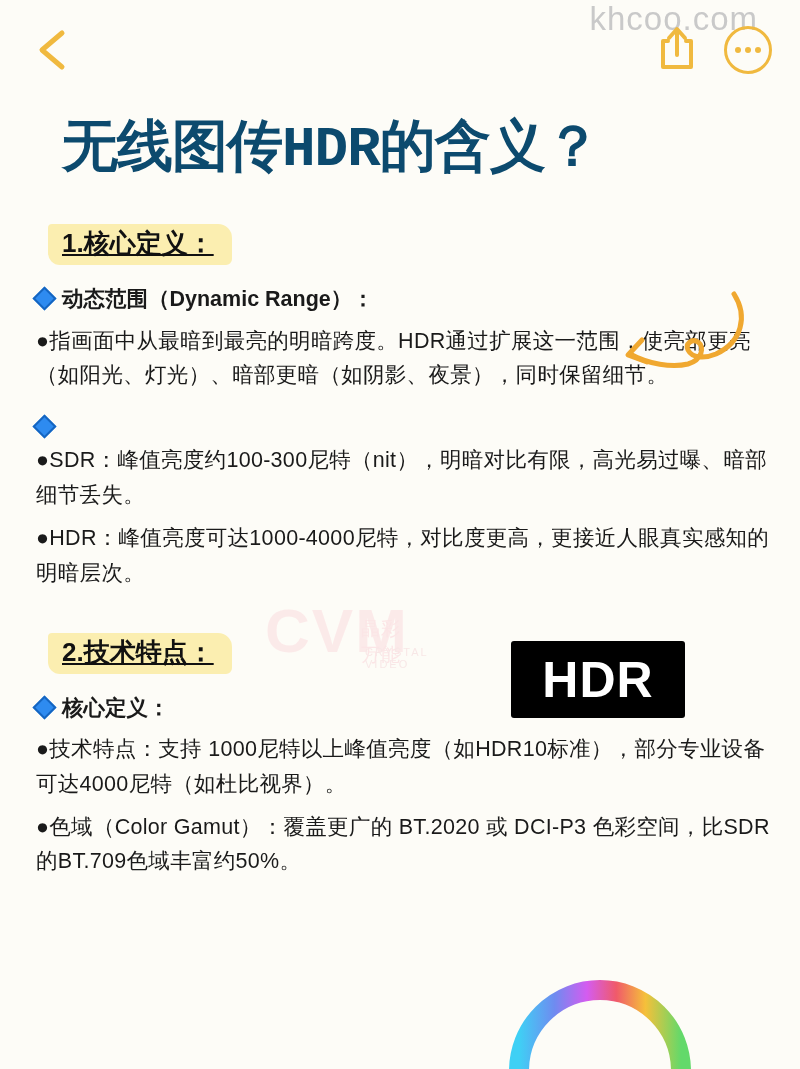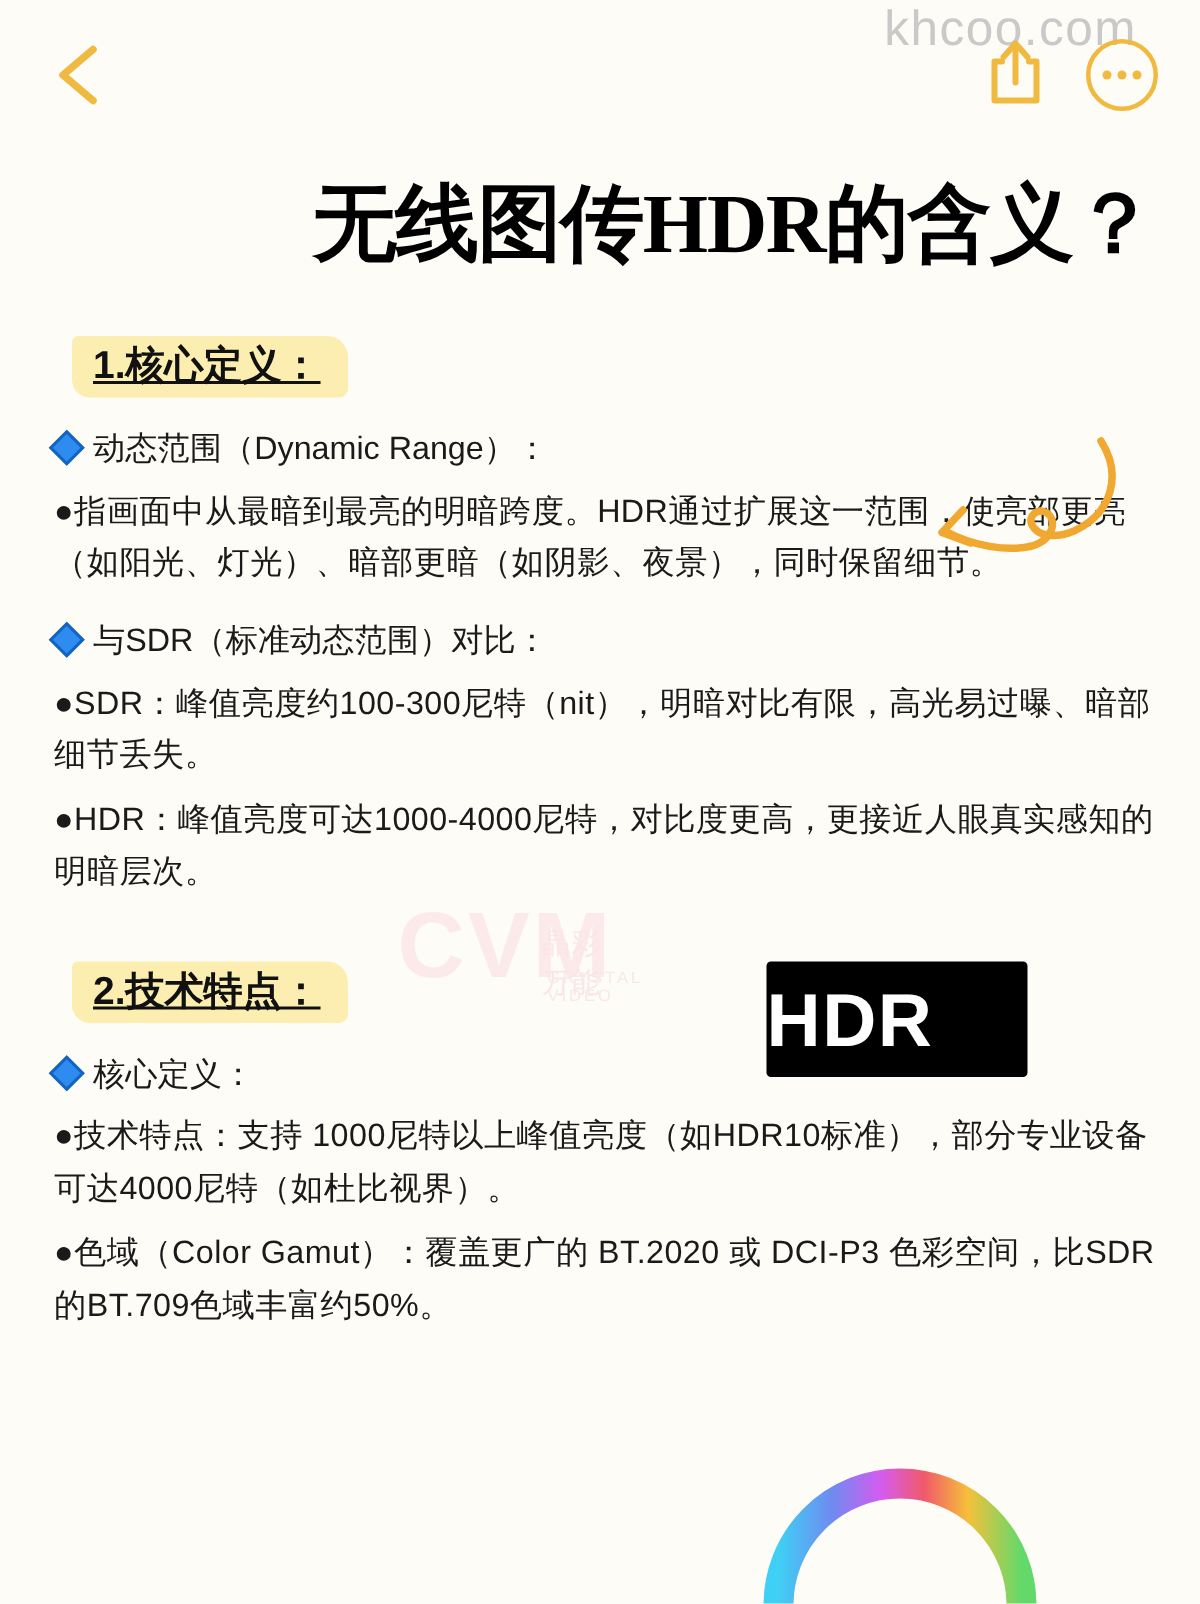--- a/index.html
+++ b/index.html
@@ -103,26 +103,25 @@
   
   .content {
     position: absolute;
     top: 100px; left: 0; right: 0; bottom: 0;
     padding: 0 30px;
     z-index: 10;
   }
   .title {
     font-size: 56px;
     font-weight: bold;
-    color: #000000;
+    color: #0c4a6e;
     letter-spacing: -1px;
     margin: 18px 0 0 32px;
     line-height: 1.15;
-    font-family: Liberation Serif, serif;
-    text-align: right;
+    font-family: Liberation Mono, monospace;
   }
 
   .section-head {
     display: inline-block;
     position: relative;
     margin: 40px 0 0 18px;
     padding: 4px 18px 4px 14px;
     font-size: 26px;
     font-weight: bold;
     color: #111;
@@ -159,21 +158,21 @@
     width: 17px; height: 17px;
     background: #2e8bf0;
     transform: rotate(45deg);
     border: 2px solid #1565c0;
     margin-top: 7px;
   }
   .bullet-text {
     font-size: 21.5px;
     line-height: 1.5;
     color: #1a1a1a;
-    font-weight: 400;
+    font-weight: 700;
   }
 
   
   .arrow {
     position: absolute;
     left: 612px;
     top: 288px;
     z-index: 12;
   }
 
@@ -181,20 +180,21 @@
   .hdr-badge {
     position: absolute;
     left: 511px;
     top: 641px;
     width: 174px;
     height: 77px;
     background: #000;
     border-radius: 3px;
     display: flex;
     align-items: center;
+    justify-content: center;
     z-index: 14;
   }
   .hdr-badge span {
     color: #fff;
     font-size: 50px;
     font-weight: bold;
     letter-spacing: 1px;
     font-family: "Liberation Sans", sans-serif;
   }
 
@@ -281,21 +281,20 @@
 
   <div class="bullet-line">
     <span class="diamond"></span>
     <span class="bullet-text">动态范围（Dynamic Range）：</span>
   </div>
 
   <p class="para tight">●指画面中从最暗到最亮的明暗跨度。HDR通过扩展这一范围，使亮部更亮（如阳光、灯光）、暗部更暗（如阴影、夜景），同时保留细节。</p>
 
   <div class="bullet-line">
     <span class="diamond"></span>
-    <span class="bullet-text">与SDR（标准动态范围）对比：</span>
   </div>
 
   <p class="para tight">●SDR：峰值亮度约100-300尼特（nit），明暗对比有限，高光易过曝、暗部细节丢失。</p>
   <p class="para tight">●HDR：峰值亮度可达1000-4000尼特，对比度更高，更接近人眼真实感知的明暗层次。</p>
 
   
   <div class="section-head">
     <span>2.技术特点：</span>
   </div>
 

